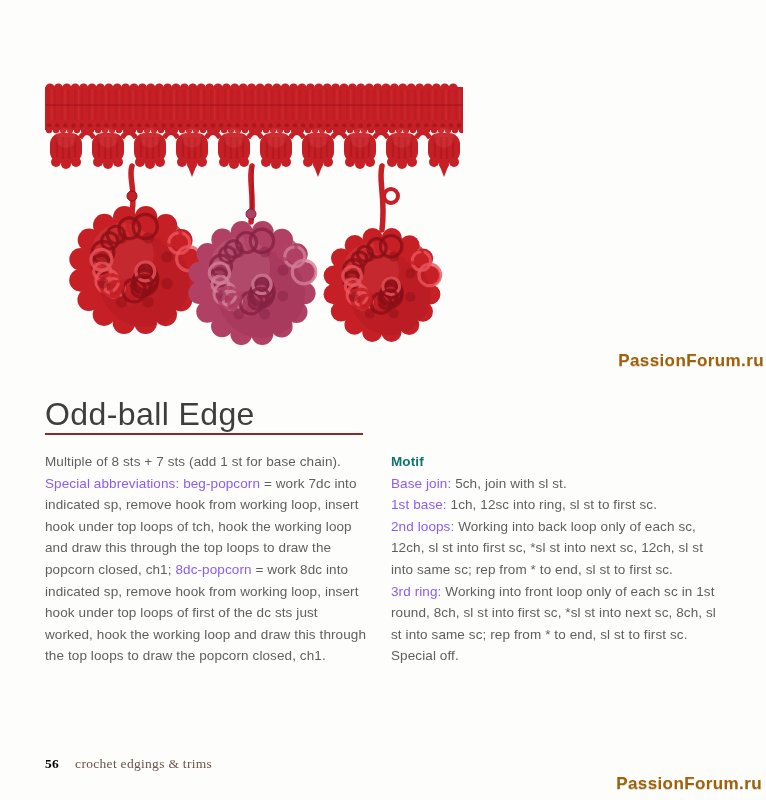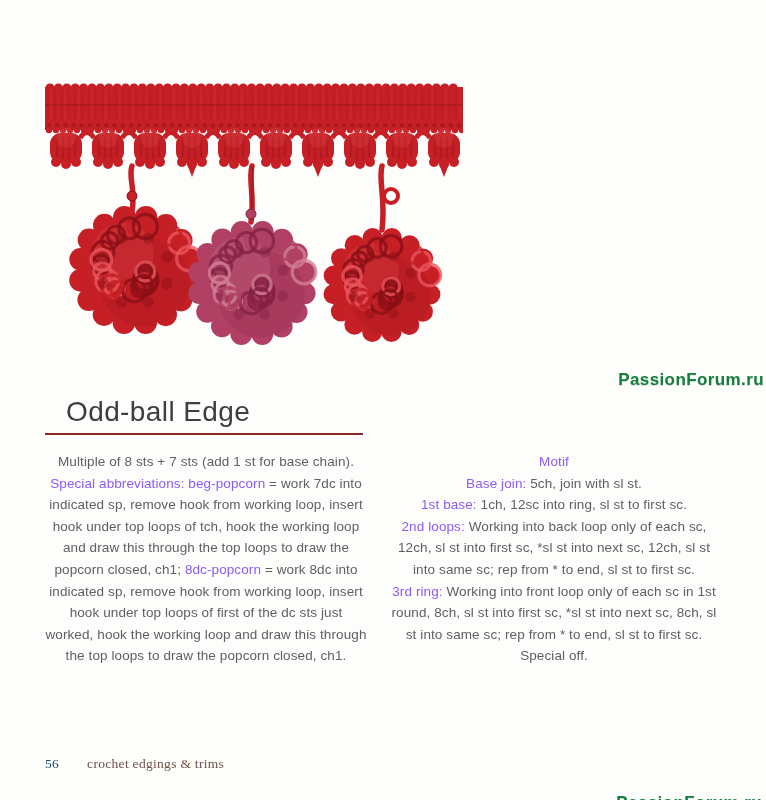--- a/index.html
+++ b/index.html
@@ -10,53 +10,51 @@
     background:#fdfdfc;
     overflow:hidden;
     font-family:"Liberation Sans", sans-serif;
   }
   .photo {
     position:absolute; left:45px; top:80px;
     width:418px; height:280px;
   }
   .title {
     position:absolute; left:45px; top:396px;
-    font-size:28px; font-weight:400; letter-spacing:.4px;
+    font-size:32px; font-weight:400; letter-spacing:.4px;
     color:#3e3e3e;
-    margin-left:21px;
   }
   .title-rule {
     position:absolute; left:45px; top:433px;
     width:318px; height:2px; background:#8e2727;
   }
   .col {
     position:absolute; top:451px;
     font-size:13.5px; line-height:21.6px;
-    color:#5f5f5f; letter-spacing:.1px;text-align:center;
+    color:#5f5f5f; letter-spacing:.1px;
   }
   .col-left  { left:45px;  width:322px; }
   .col-right { left:391px; width:326px; }
   .col p { margin:0; }
   .b { font-weight:normal; color:#8b5cf6; }
-  .motif-heading { font-weight:normal; color:#8b5cf6; }
+  .motif-heading { font-weight:bold; color:#0f766e; }
   .footer {
     position:absolute; left:45px; top:756px;
     font-family:"Liberation Serif", serif;
     font-size:13.5px; color:#6e5248; letter-spacing:.3px;
   }
   .footer .pagenum {
-    font-weight:normal; color:#0c4a6e; margin-right:28px;
+    font-weight:bold; color:#000000; margin-right:16px;
   }
   .watermark {
     position:absolute;
     font:700 17px "Liberation Sans", sans-serif;
-    color:#15803d; letter-spacing:.4px;
+    color:#a16207; letter-spacing:.4px;
     text-shadow:0 1px 0 #d9d9d9;
     white-space:nowrap;
-    margin-top:19px;
   }
   .wm-mid    { right:2px; top:351px; }
   .wm-bottom { right:4px; top:774px; }
 </style>
 </head>
 <body>
 
 <div class="page">
 
   <svg class="photo" id="photo-svg" viewBox="0 0 418 280" width="418" height="280" aria-hidden="true">

